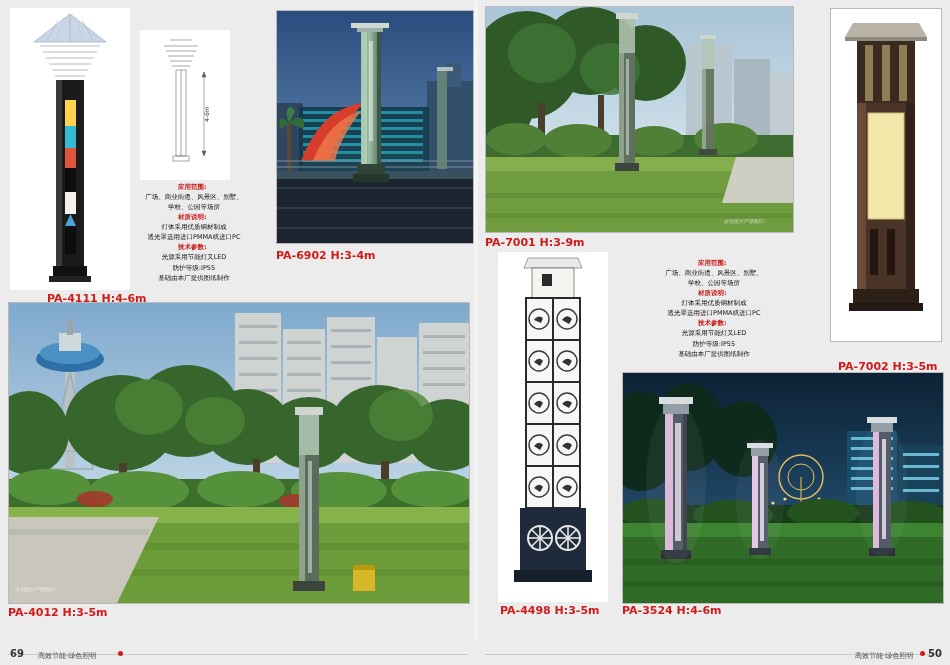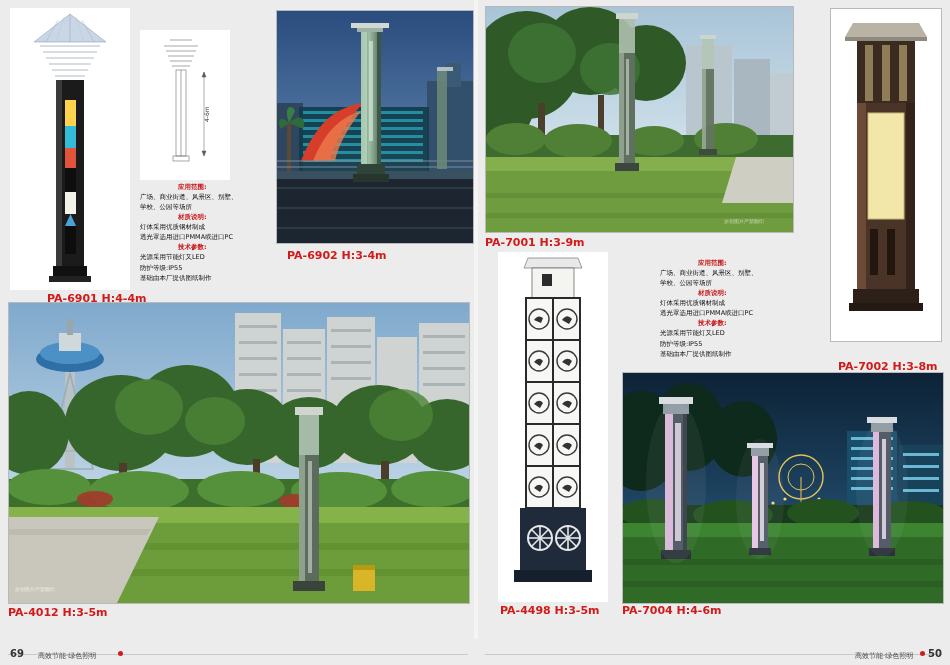--- a/index.html
+++ b/index.html
@@ -34,21 +34,21 @@
     letter-spacing:0px;
   }
   .specblock{
     position:absolute;
     font-size:6.5px;
     line-height:1.55;
     color:#111;
     width:108px;
   }
   .specblock .hd{color:#c81414;font-weight:bold;padding-left:38px;}
-  .specblock .ln{color:#111;}
+  .specblock .ln{color:#111;text-align:center;}
   
   .footer{
     position:absolute;bottom:0;left:0;width:950px;height:26px;
     background:#ececec;
   }
   .footbar{
     position:absolute;bottom:10px;
     height:1px;background:#c9c9c9;
   }
   .pgnum{
@@ -143,21 +143,21 @@
     <div class="ln">学校、公园等场所</div>
     <div class="hd">材质说明:</div>
     <div class="ln">灯体采用优质钢材制成</div>
     <div class="ln">透光罩选用进口PMMA或进口PC</div>
     <div class="hd">技术参数:</div>
     <div class="ln">光源采用节能灯又LED</div>
     <div class="ln">防护等级:IP55</div>
     <div class="ln">基础由本厂提供图纸制作</div>
   </div>
 
-  <div class="caption" style="left:47px;top:292px;">PA-6901 H:4-4m</div>
+  <div class="caption" style="left:47px;top:292px;">PA-4111 H:4-6m</div>
 
   <div class="photo" style="left:276px;top:10px;width:196px;height:232px;">
     <svg viewBox="0 0 196 232" width="196" height="232">
       <defs>
         <linearGradient id="g6902sky" x1="0" y1="0" x2="0" y2="1">
           <stop offset="0%" stop-color="#2b4c7e"></stop>
           <stop offset="45%" stop-color="#4a6f9c"></stop>
           <stop offset="80%" stop-color="#8fa7bd"></stop>
           <stop offset="100%" stop-color="#6d8296"></stop>
         </linearGradient>
@@ -217,21 +217,21 @@
         <rect x="80" y="153" width="28" height="10" fill="#2f4338"></rect>
         <rect x="76" y="163" width="36" height="8" fill="#26362d"></rect>
       </g>
 
       <g opacity="0.85">
         <rect x="160" y="60" width="10" height="98" fill="#6d8a78"></rect>
         <rect x="160" y="56" width="16" height="4" fill="#c7d2cb"></rect>
       </g>
     </svg>
   </div>
-  <div class="caption" style="left:287px;top:249px;">PA-6902 H:3-4m</div>
+  <div class="caption" style="left:276px;top:249px;">PA-6902 H:3-4m</div>
 
   <div class="photo" style="left:485px;top:6px;width:307px;height:225px;">
     <svg viewBox="0 0 307 225" width="307" height="225">
       <defs>
         <linearGradient id="g7001sky" x1="0" y1="0" x2="0" y2="1">
           <stop offset="0%" stop-color="#a9c4d8"></stop>
           <stop offset="60%" stop-color="#cddfe9"></stop>
           <stop offset="100%" stop-color="#e6eef2"></stop>
         </linearGradient>
       </defs>
@@ -312,21 +312,21 @@
       <rect x="37" y="104" width="36" height="106" fill="#f2e6a8"></rect>
       <rect x="37" y="104" width="36" height="106" fill="none" stroke="#c9b97d" stroke-width="1"></rect>
 
       <rect x="39" y="220" width="8" height="46" fill="#22160f"></rect>
       <rect x="56" y="220" width="8" height="46" fill="#22160f"></rect>
 
       <rect x="22" y="280" width="66" height="14" fill="#2d2018"></rect>
       <rect x="18" y="294" width="74" height="8" fill="#241a13"></rect>
     </svg>
   </div>
-  <div class="caption" style="left:838px;top:360px;">PA-7002 H:3-8m</div>
+  <div class="caption" style="left:838px;top:360px;">PA-7002 H:3-5m</div>
 
   <div class="specblock" style="left:660px;top:258px;">
     <div class="hd">应用范围:</div>
     <div class="ln">广场、商业街道、风景区、别墅、</div>
     <div class="ln">学校、公园等场所</div>
     <div class="hd">材质说明:</div>
     <div class="ln">灯体采用优质钢材制成</div>
     <div class="ln">透光罩选用进口PMMA或进口PC</div>
     <div class="hd">技术参数:</div>
     <div class="ln">光源采用节能灯又LED</div>
@@ -591,21 +591,21 @@
         <rect x="250" y="59" width="6" height="116" fill="#dcb8da"></rect>
         <rect x="259" y="66" width="4" height="100" fill="#f2e6f2" opacity="0.8"></rect>
         <rect x="246" y="175" width="26" height="8" fill="#2a3138"></rect>
       </g>
 
       <ellipse cx="53" cy="110" rx="30" ry="80" fill="#ffe9ff" opacity="0.06"></ellipse>
       <ellipse cx="137" cy="126" rx="24" ry="60" fill="#ffe9ff" opacity="0.05"></ellipse>
       <ellipse cx="259" cy="116" rx="26" ry="68" fill="#ffe9ff" opacity="0.05"></ellipse>
     </svg>
   </div>
-  <div class="caption" style="left:622px;top:604px;">PA-7004 H:4-6m</div>
+  <div class="caption" style="left:622px;top:604px;">PA-3524 H:4-6m</div>
 
   <div class="footer">
     <div class="footbar" style="left:8px;width:460px;"></div>
     <div class="footbar" style="left:485px;width:457px;"></div>
 
     <div class="pgnum" style="left:10px;">69</div>
     <div class="foottext" style="left:38px;">高效节能·绿色照明</div>
     <div class="dot" style="left:118px;"></div>
 
     <div class="dot" style="left:920px;"></div>

